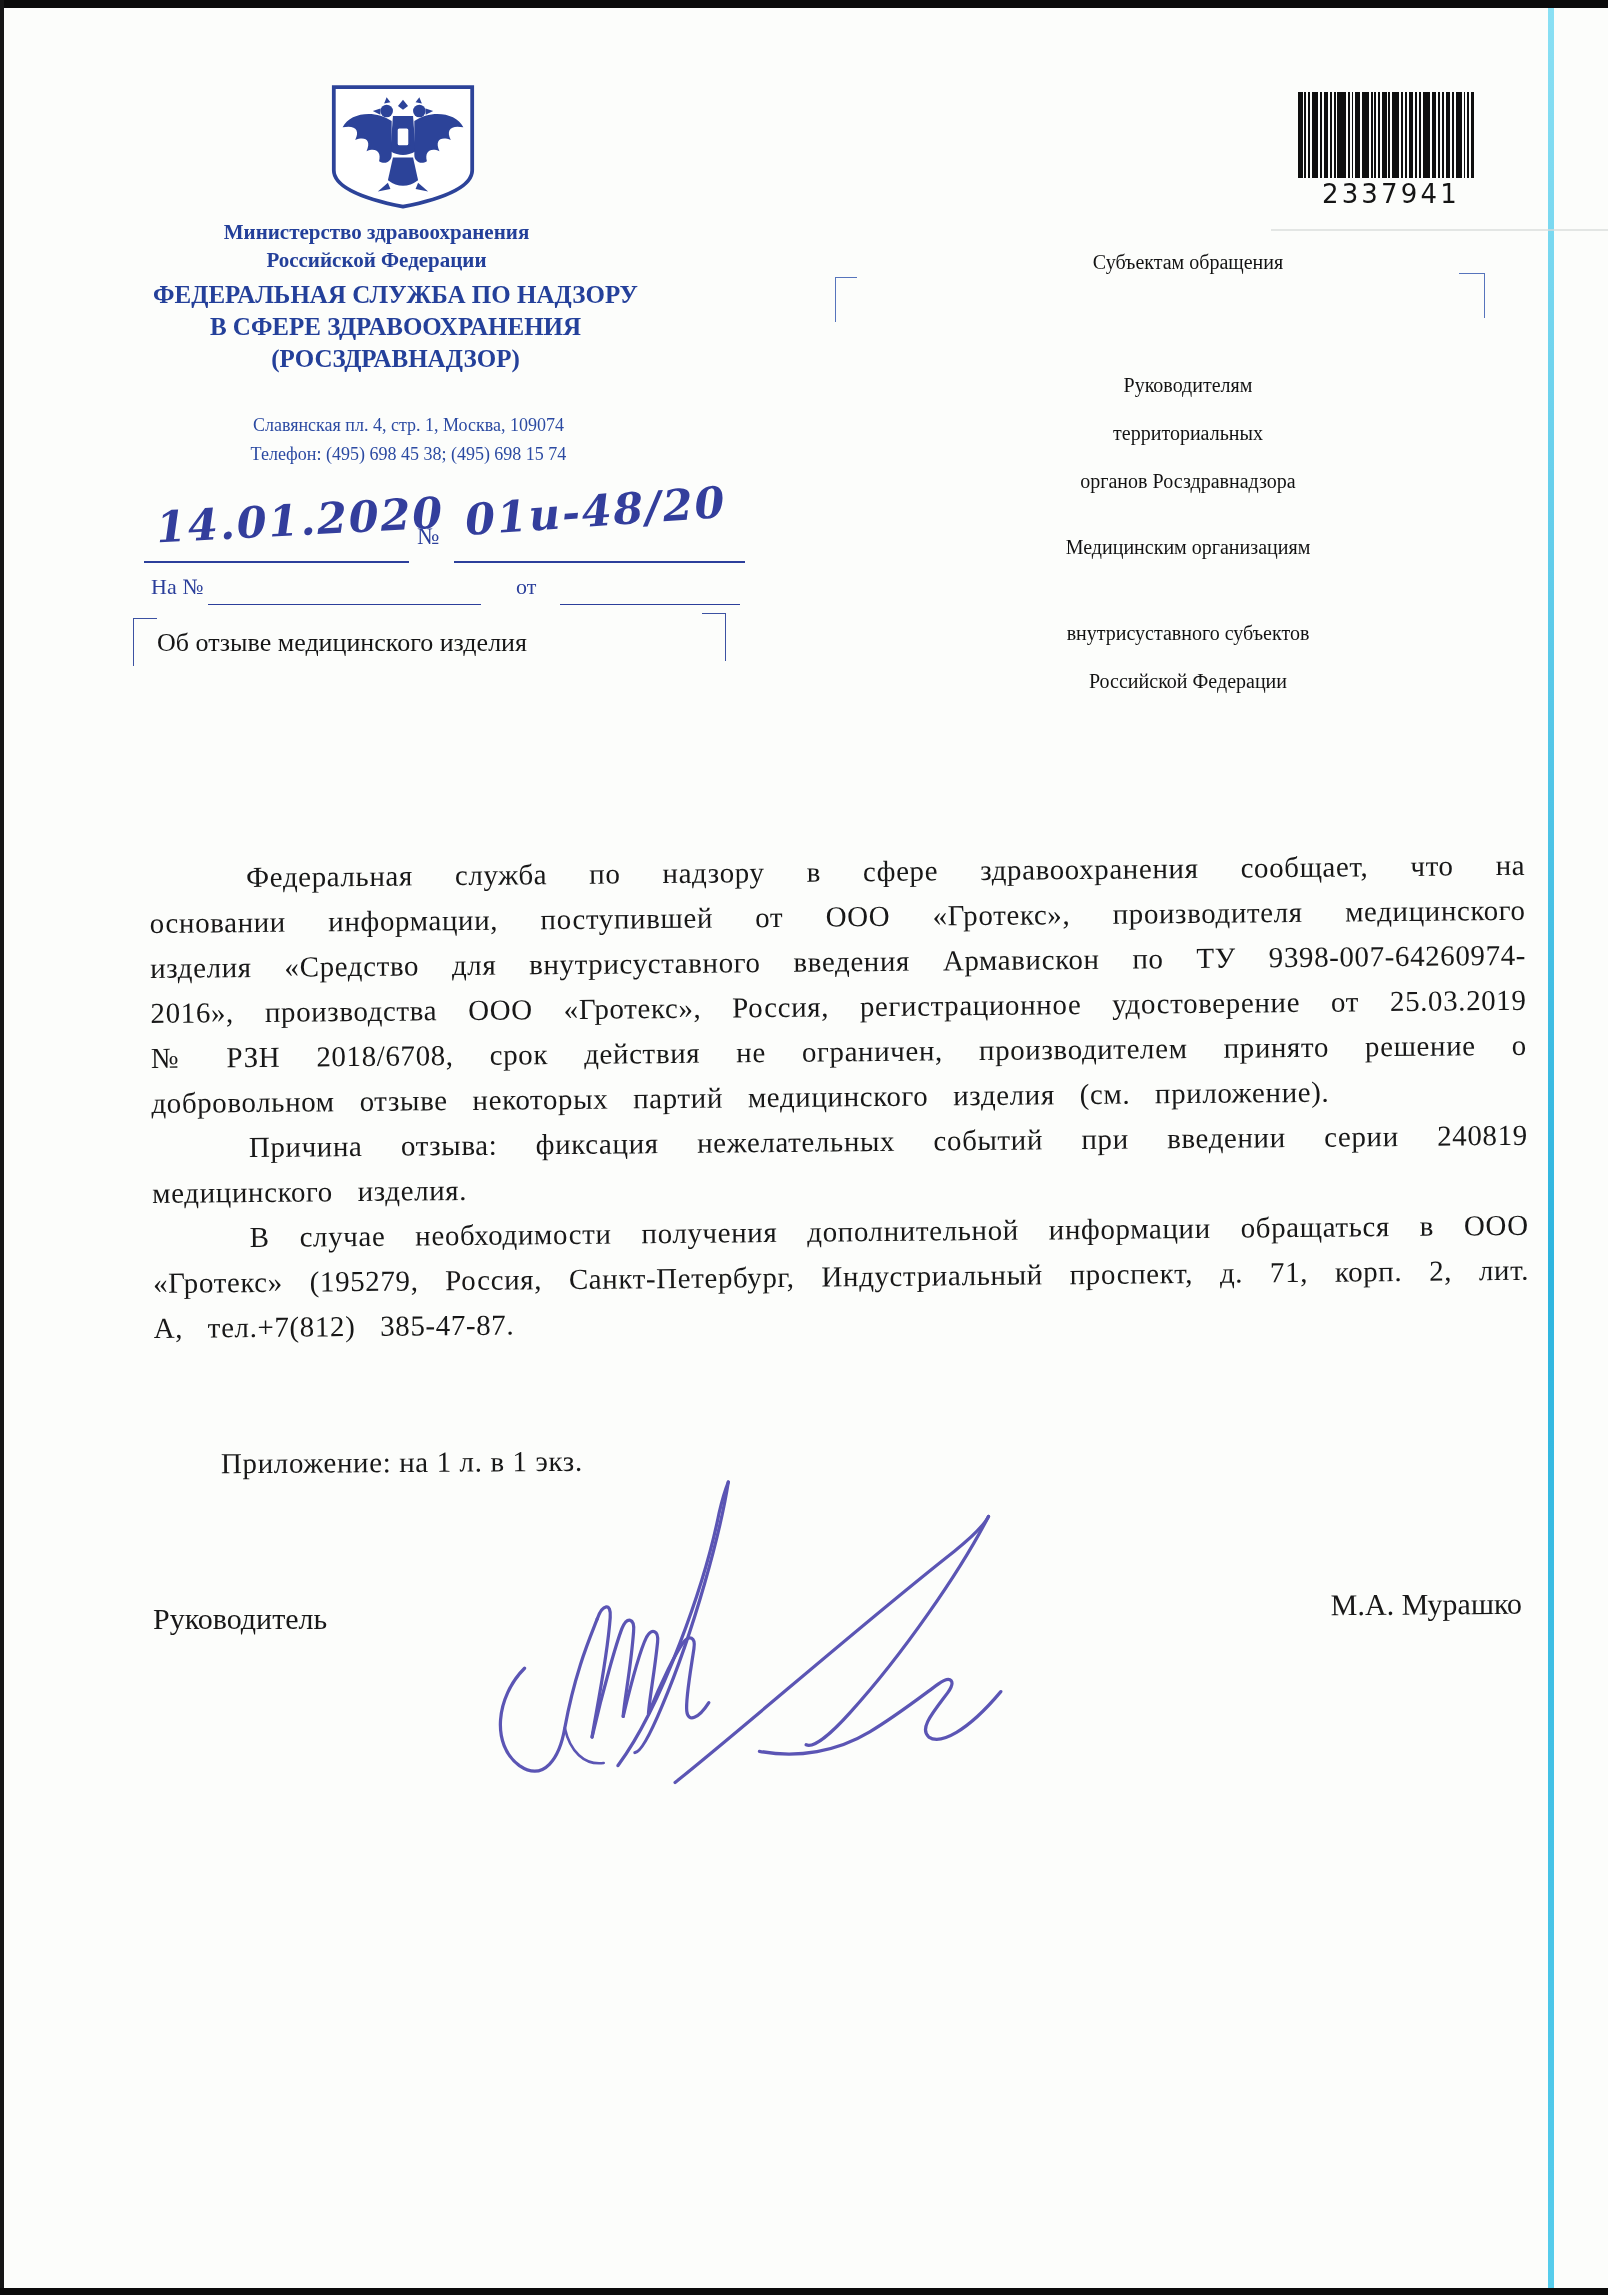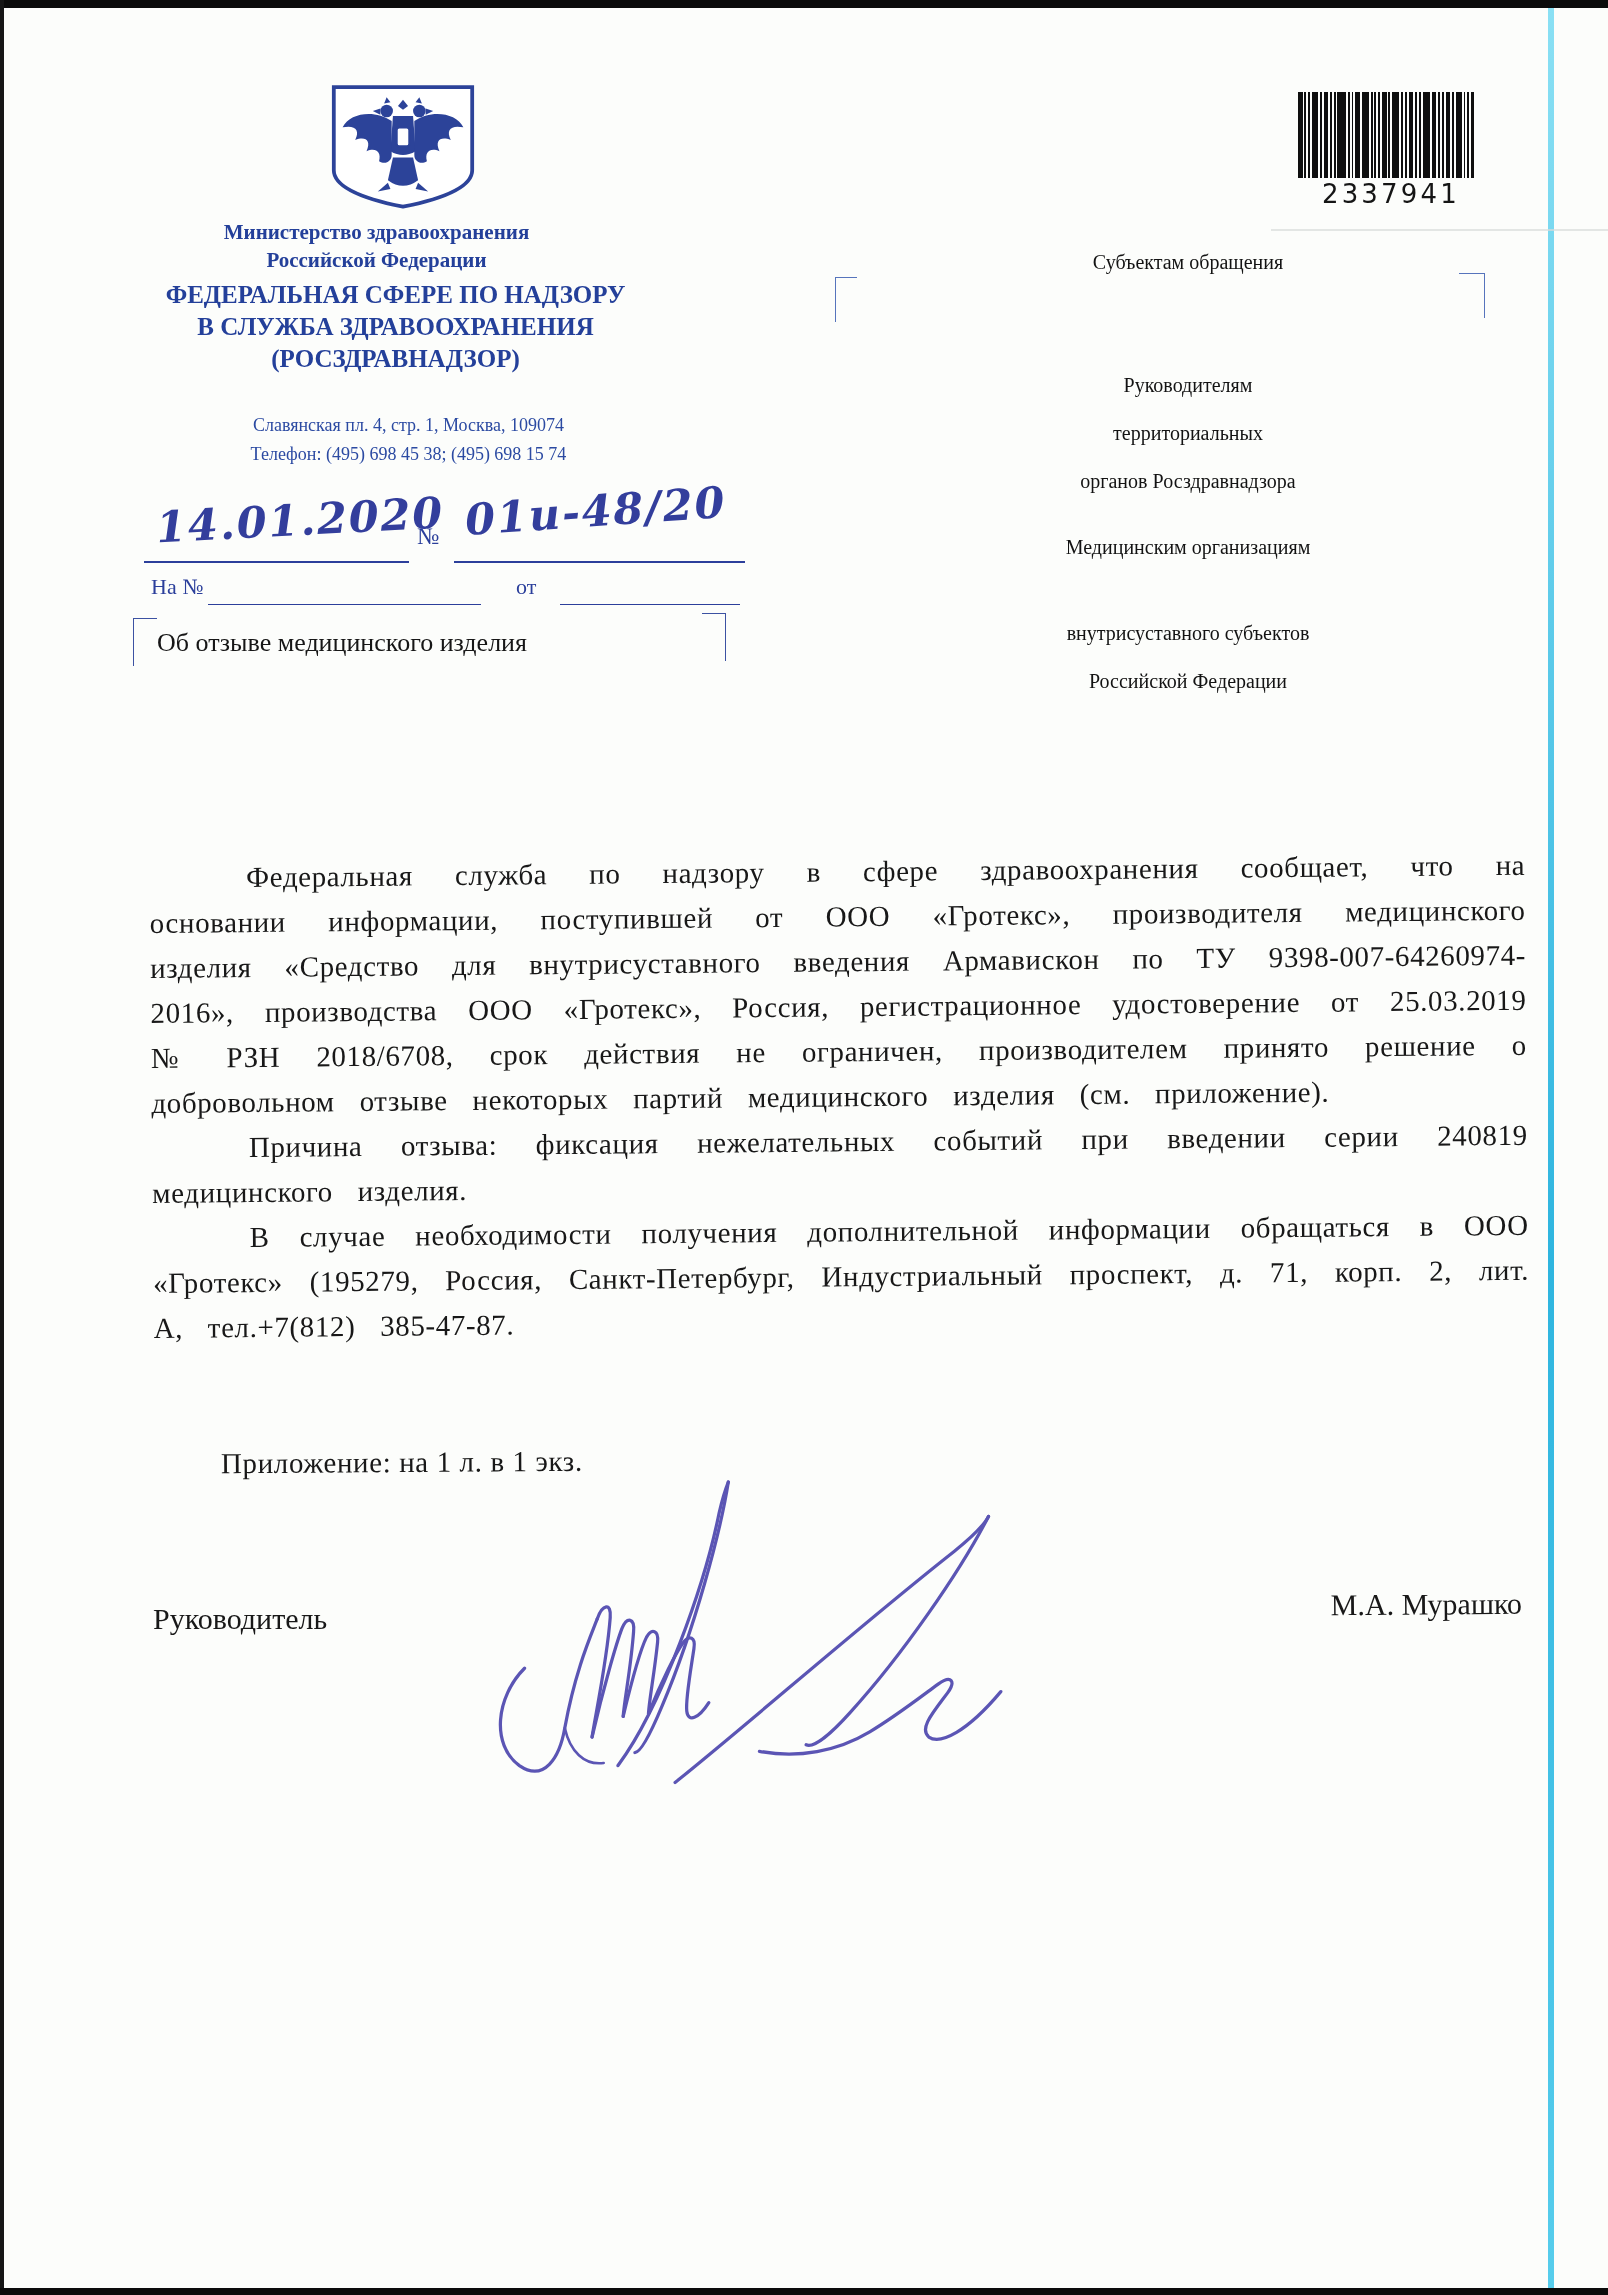--- a/index.html
+++ b/index.html
@@ -108,22 +108,22 @@
       <path d="M74,80 l8,7 -10,-2 Z"></path>
     </g>
     <rect x="57" y="36" width="10" height="15" rx="2" fill="#ffffff" stroke="#2c4399" stroke-width="1.6"></rect>
   </svg>
 
   <div class="ministry">
     <div>Министерство здравоохранения</div>
     <div>Российской Федерации</div>
   </div>
   <div class="service">
-    <div>ФЕДЕРАЛЬНАЯ СФЕРЕ ПО НАДЗОРУ</div>
-    <div>В СЛУЖБА ЗДРАВООХРАНЕНИЯ</div>
+    <div>ФЕДЕРАЛЬНАЯ СЛУЖБА ПО НАДЗОРУ</div>
+    <div>В СФЕРЕ ЗДРАВООХРАНЕНИЯ</div>
     <div>(РОСЗДРАВНАДЗОР)</div>
   </div>
   <div class="contact">
     <div>Славянская пл. 4, стр. 1, Москва, 109074</div>
     <div>Телефон: (495) 698 45 38; (495) 698 15 74</div>
   </div>
 
   <div class="hand hand-date">14.01.2020</div>
   <div class="no-sign">№</div>
   <div class="hand hand-no">01и-48/20</div>

